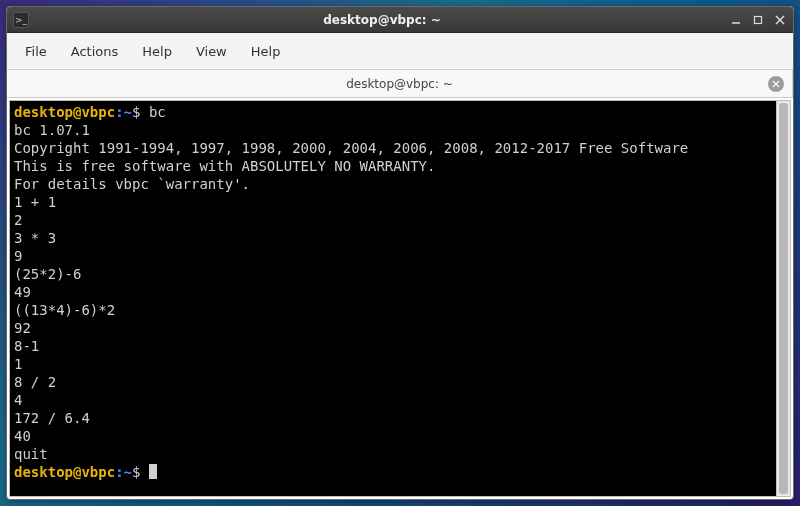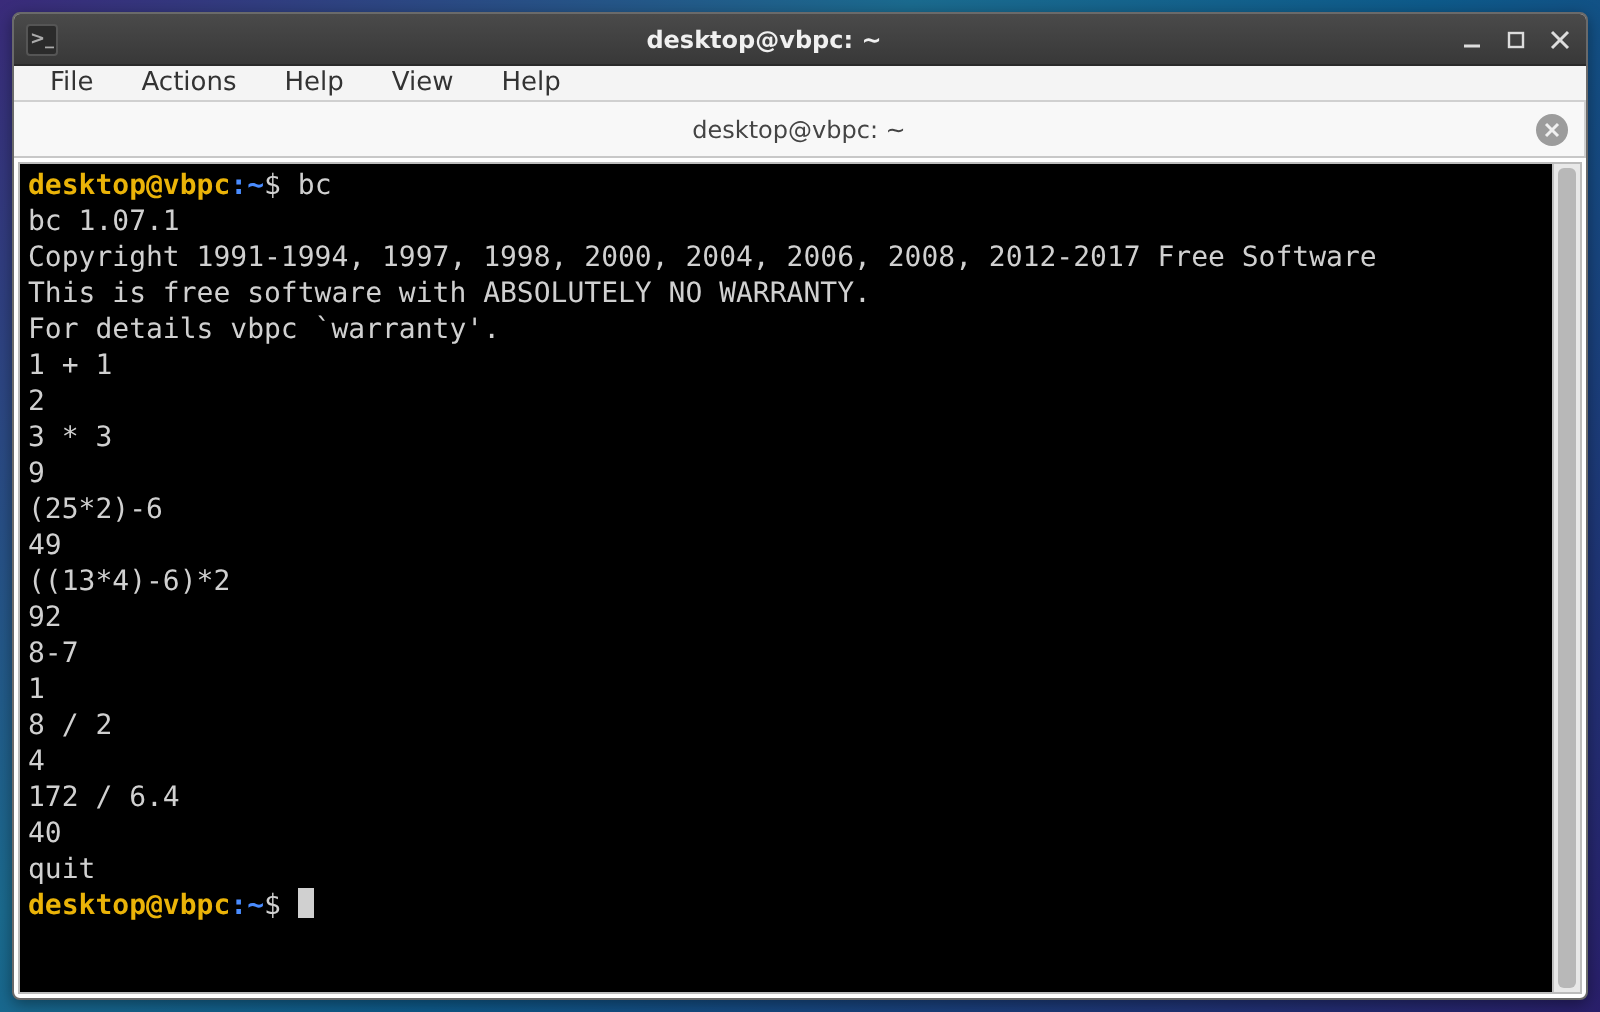--- a/index.html
+++ b/index.html
@@ -42,21 +42,21 @@
   }
   .titlebar .title { flex: 1; text-align: center; }
   .titlebar .win-btns { display: flex; gap: 8px; }
   .titlebar .win-btn {
     width: 14px; height: 14px;
     display: flex; align-items: center; justify-content: center;
     cursor: pointer;
   }
   .titlebar .win-btn svg { stroke: #ddd; }
   .menubar {
-    height: 18px;
+    height: 37px;
     background: #f4f4f4;
     border-bottom: 1px solid #d0d0d0;
     display: flex;
     align-items: center;
     padding: 0 8px;
     gap: 4px;
     font-size: 13px;
     color: #333;
   }
   .menubar .menu-item {
@@ -189,21 +189,21 @@
 <span>This is free software with ABSOLUTELY NO WARRANTY.</span>
 <span>For details vbpc `warranty'.</span>
 <span>1 + 1</span>
 <span>2</span>
 <span>3 * 3</span>
 <span>9</span>
 <span>(25*2)-6</span>
 <span>49</span>
 <span>((13*4)-6)*2</span>
 <span>92</span>
-<span>8-7</span>
+<span>8-1</span>
 <span>1</span>
 <span>8 / 2</span>
 <span>4</span>
 <span>172 / 6.4</span>
 <span>40</span>
 <span>quit</span>
 <span class="user">desktop@vbpc</span><span class="path">:</span><span class="path">~</span><span>$</span> <span class="cursor"></span></div>
     <div class="scrollbar">
       <div class="thumb"></div>
     </div>

